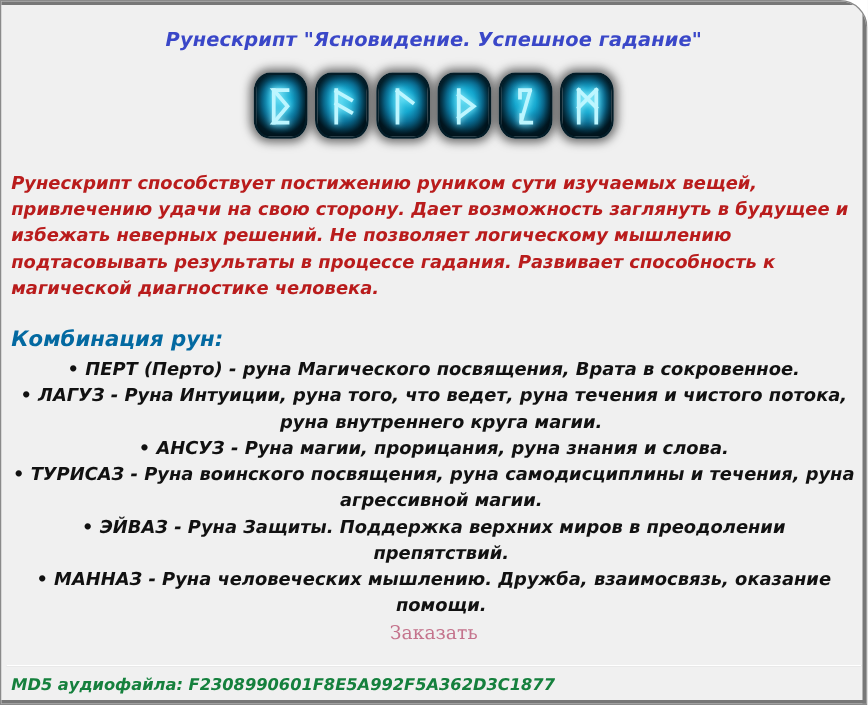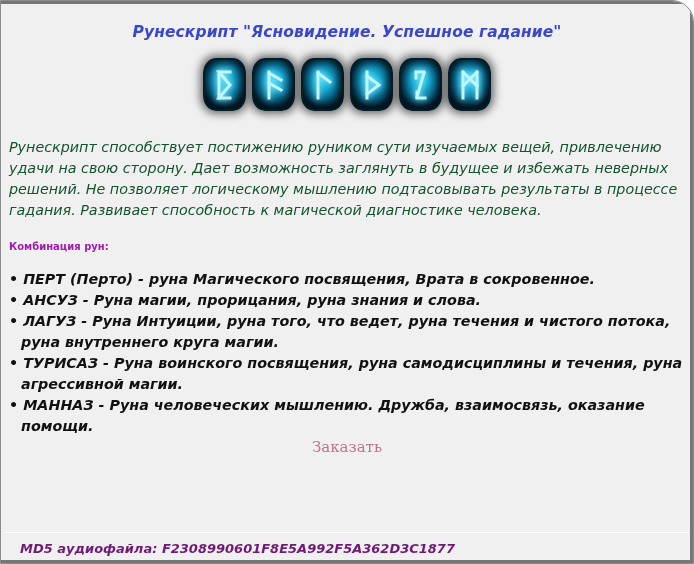--- a/index.html
+++ b/index.html
@@ -78,39 +78,41 @@
     stroke-width: 3;
     fill: none;
     stroke-linecap: square;
     stroke-linejoin: miter;
   }
 
   
   #desc {
     margin: 26px 8px 0 8px;
     font-style: italic;
-    font-weight: normal;
+    font-weight: bold;
     font-size: 14.3px;
     line-height: 21px;
-    color: #14532d;
+    color: #b91c1c;
     text-align: left;
     font-family: "DejaVu Sans", "Liberation Sans", sans-serif;
   }
 
   #combo-heading {
     margin: 20px 8px 2px 8px;
-    color: #a21caf;
-    font-weight: bold;
-    font-size: 10px;
+    color: #0369a1;
+    font-style: italic;
+    font-weight: bold;
+    font-size: 17px;
     font-family: "DejaVu Sans", "Liberation Sans", sans-serif;
   }
   #combo-list {
     list-style: none;
-    margin: 17px 8px 0 8px;
+    margin: 4px 8px 0 8px;
     padding: 0;
+    text-align: center;
   }
   #combo-list li {
     font-style: italic;
     font-weight: bold;
     font-size: 14.3px;
     line-height: 21px;
     color: #111;
     text-indent: -12px;
     padding-left: 12px;
   }
@@ -139,24 +141,23 @@
     background: #b8b8b8;
     border-bottom: 1px solid #ffffff;
   }
   #md5-line {
     position: absolute;
     left: 8px;
     bottom: 7px;
     font-style: italic;
     font-weight: bold;
     font-size: 13px;
-    color: #701a75;
+    color: #15803d;
     font-family: "DejaVu Sans", "Liberation Sans", sans-serif;
     white-space: nowrap;
-    margin-left: 11px;
   }
 </style>
 </head>
 <body>
 
 <div id="card">
   <div class="inner">
 
     <div id="title">Рунескрипт "Ясновидение. Успешное гадание"</div>
 
@@ -209,23 +210,24 @@
       </div>
 
     </div>
 
     <p id="desc">Рунескрипт способствует постижению руником сути изучаемых вещей, привлечению удачи на свою сторону. Дает возможность заглянуть в будущее и избежать неверных решений. Не позволяет логическому мышлению подтасовывать результаты в процессе гадания. Развивает способность к магической диагностике человека.</p>
 
     <div id="combo-heading">Комбинация рун:</div>
 
     <ul id="combo-list">
       <li>ПЕРТ (Перто) - руна Магического посвящения, Врата в сокровенное.</li>
+      <li>ЛАГУЗ - Руна Интуиции, руна того, что ведет, руна течения и чистого потока, руна внутреннего круга магии.</li>
       <li>АНСУЗ - Руна магии, прорицания, руна знания и слова.</li>
-      <li>ЛАГУЗ - Руна Интуиции, руна того, что ведет, руна течения и чистого потока, руна внутреннего круга магии.</li>
       <li>ТУРИСАЗ - Руна воинского посвящения, руна самодисциплины и течения, руна агрессивной магии.</li>
+      <li>ЭЙВАЗ - Руна Защиты. Поддержка верхних миров в преодолении препятствий.</li>
       <li>МАННАЗ - Руна человеческих мышлению. Дружба, взаимосвязь, оказание помощи.</li>
     </ul>
 
     <div id="order-wrap">
       <a id="order-link" href="#">Заказать</a>
     </div>
 
   </div>
 
   <div id="md5-sep"></div>

